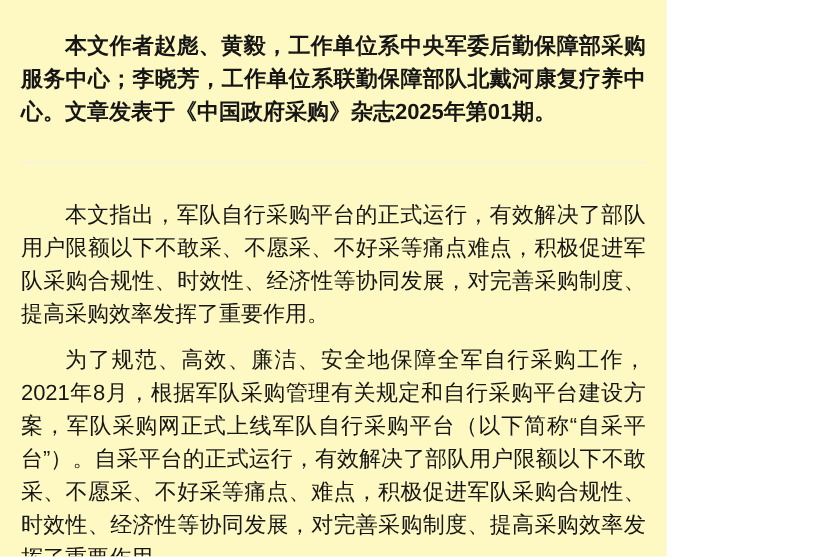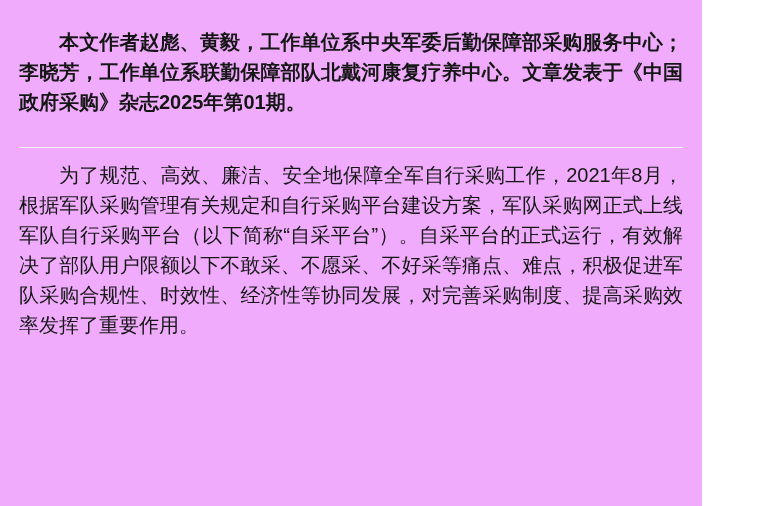--- a/index.html
+++ b/index.html
@@ -2,23 +2,23 @@
 <html><head>
 <meta charset="utf-8">
 <style>
   html, body {
     margin: 0;
     padding: 0;
     background: #ffffff;
   }
   .page {
     position: relative;
-    width: 702px;
+    width: 606px;
     height: 506px;
-    background: #f0abfc;
+    background: #fef9c3;
     overflow: hidden;
     font-family: "Liberation Sans", "DejaVu Sans", sans-serif;
     color: #161616;
   }
   .content {
     padding: 0 19px;
   }
   .para {
     font-size: 20px;
     line-height: 30px;
@@ -56,17 +56,18 @@
 <body>
 
 <div class="page">
   <div class="content">
 
     <p class="para author-note">本文作者赵彪、黄毅，工作单位系中央军委后勤保障部采购服务中心；李晓芳，工作单位系联勤保障部队北戴河康复疗养中心。文章发表于《中国政府采购》杂志2025年第01期。</p>
 
     <hr class="divider">
 
 
+    <p class="para editor-body">本文指出，军队自行采购平台的正式运行，有效解决了部队用户限额以下不敢采、不愿采、不好采等痛点难点，积极促进军队采购合规性、时效性、经济性等协同发展，对完善采购制度、提高采购效率发挥了重要作用。</p>
 
     <p class="para body-para">为了规范、高效、廉洁、安全地保障全军自行采购工作，2021年8月，根据军队采购管理有关规定和自行采购平台建设方案，军队采购网正式上线军队自行采购平台（以下简称“自采平台”）。自采平台的正式运行，有效解决了部队用户限额以下不敢采、不愿采、不好采等痛点、难点，积极促进军队采购合规性、时效性、经济性等协同发展，对完善采购制度、提高采购效率发挥了重要作用。</p>
 
   </div>
 </div>
 
 </body></html>

